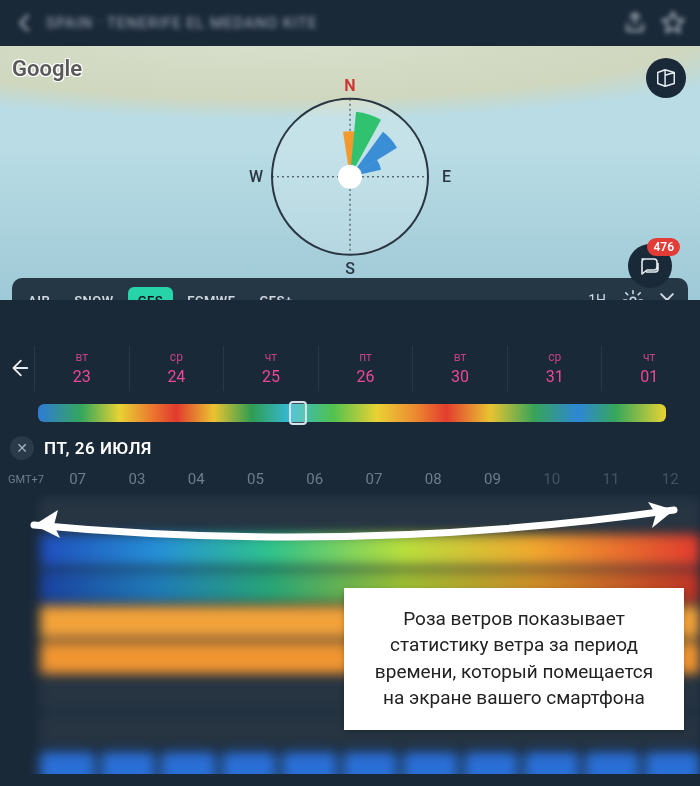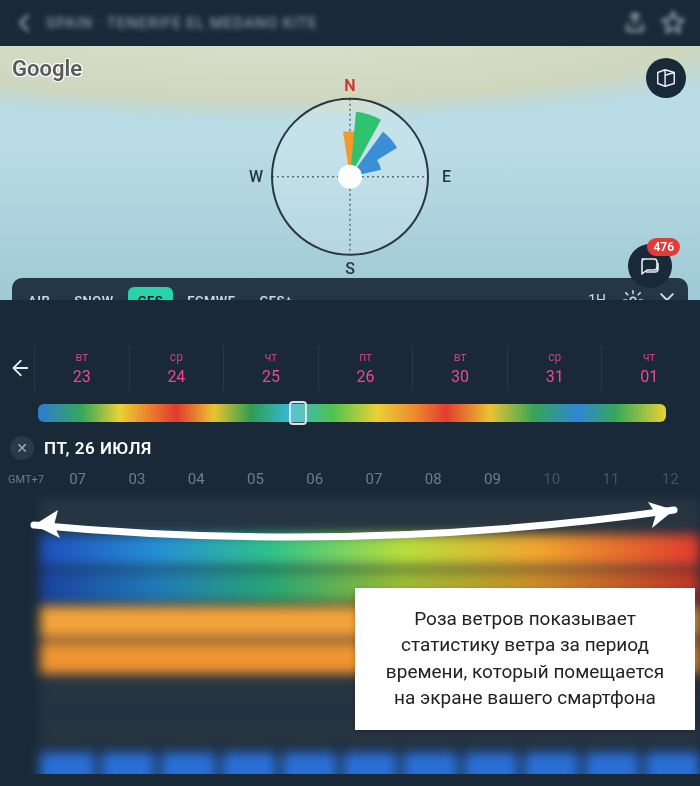--- a/index.html
+++ b/index.html
@@ -213,21 +213,21 @@
     top: 6px;
     left: 24px;
     right: 16px;
     height: 50px;
     pointer-events: none;
   }
   .arrow-annot svg { width: 100%; height: 100%; }
 
   .callout {
     position: absolute;
-    right: 5px;
+    right: 16px;
     bottom: 56px;
     width: 340px;
     background: #fff;
     color: #222;
     padding: 18px 18px;
     font-size: 19px;
     line-height: 1.4;
     text-align: center;
     box-shadow: 0 2px 6px rgba(0,0,0,0.25);
   }

